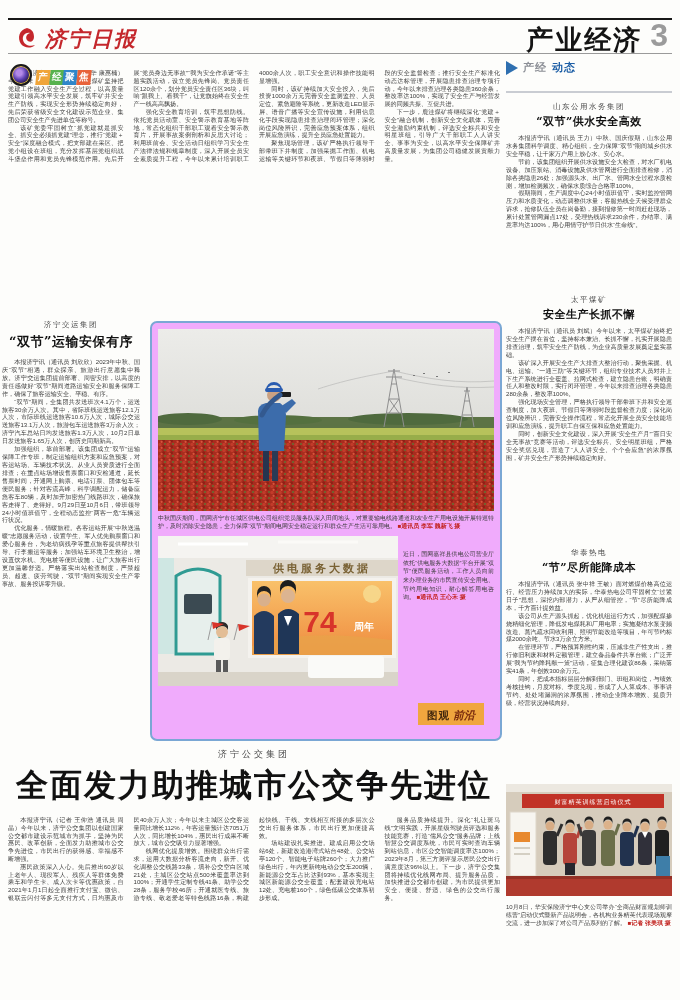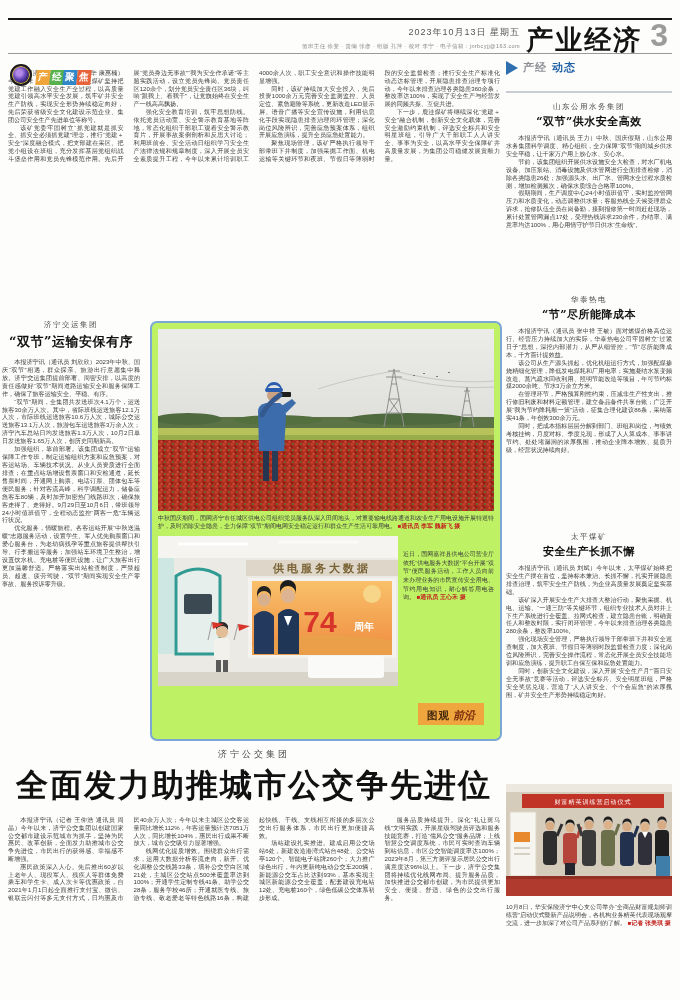--- a/index.html
+++ b/index.html
@@ -39,21 +39,21 @@
   .art-main .headline { font-size:26px; letter-spacing:3px; margin-top:4px; font-family:"Liberation Sans", sans-serif; }
   .art-main .body { margin-top:9px; height:176px; column-count:4; column-gap:10px; font-size:6.1px; line-height:1.28; }
 
   
   .art-left { position:absolute; left:2px; top:320px; width:138px; height:424px; }
   .art-left .headline { font-size:13px; font-family:"DejaVu Serif", serif; margin-top:3px; letter-spacing:.5px; }
   .art-left .body { margin-top:7px; height:382px; font-size:6.1px; line-height:1.3; }
 
   
   .photo-block { position:absolute; left:150px; top:321px; width:352px; height:420px;
-      border:2px solid #7aa7d4; border-radius:7px; background:#bef264; padding:6px 6px 10px 6px; }
+      border:2px solid #7aa7d4; border-radius:7px; background:#f0abfc; padding:6px 6px 10px 6px; }
   .photo-frame svg { display:block; }
   .caption1 { font-size:6px; line-height:1.32; margin-top:4px; text-align:justify; color:#3b3b3b; }
   .photo-row { display:flex; margin-top:5px; gap:5px; }
   .caption2 { flex:1; font-size:6px; line-height:1.45; text-align:justify; color:#3b3b3b; padding-top:14px; }
   .photo-badge { position:absolute; right:16px; bottom:14px; background:#f0a63e; padding:2px 9px; border-radius:0; }
   .photo-badge .b1 { font-weight:800; font-size:10.5px; color:#42280e; letter-spacing:1px; }
   .photo-badge .b2 { font-family:"DejaVu Serif", serif; font-style:italic; font-weight:700; font-size:11px; color:#7a2c0e; margin-left:3px; }
 
   
   .art-bottom { position:absolute; left:8px; top:748px; width:492px; height:247px; }
@@ -74,23 +74,26 @@
   .sb-art.a3 .body { height:212px; }
   .sb-photo { margin-top:8px; }
   .sb-caption { font-size:6px; line-height:1.35; text-align:justify; margin-top:3px; color:#3b3b3b; }
 </style>
 </head>
 <body>
 
 <div class="page">
 
   <div class="top-rule"></div>
-  <div class="header-right">
-    <div class="date-line">2023年10月13日 星期五</div>
-    <div class="editors-line">值班主任 徐斐 · 责编 张彦 · 组版 孔萍 · 校对 李宁 · 电子信箱：jnrbcyjj@163.com</div>
+  <div class="masthead">
+    <svg width="26" height="26" viewBox="0 0 26 26">
+      <path d="M13 2 C5 4 3 12 7 18 C10 22 17 23 21 19 C16 21 10 19 9 14 C8 9 12 6 16 7 C13 8 11 11 13 14 C15 17 20 16 20 11 C20 5 17 3 13 2 Z" fill="#c4272c"></path>
+      <circle cx="16.5" cy="11" r="1.6" fill="#c4272c"></circle>
+    </svg>
+    <span class="logo-text">济宁日报</span>
   </div>
   <div class="section-wrap">
     <span class="section-title">产业经济</span>
     <span class="page-number">3</span>
   </div>
   <div class="header-bottom-rule"></div>
 
   <div class="art-main">
     <div class="focus-badge">
       <span class="lens-icon"></span>
@@ -257,39 +260,39 @@
     <div class="sb-art a1">
       <div class="kicker small">山东公用水务集团</div>
       <div class="headline">“双节”供水安全高效</div>
       <div class="body">
         <p>本报济宁讯（通讯员 王力）中秋、国庆假期，山东公用水务集团科学调度、精心组织，全力保障“双节”期间城乡供水安全平稳，让千家万户用上放心水、安心水。</p>
         <p>节前，该集团组织开展供水设施安全大检查，对水厂机电设备、加压泵站、消毒设施及供水管网进行全面排查检修，消除各类隐患26处；加强源头水、出厂水、管网水全过程水质检测，增加检测频次，确保水质综合合格率100%。</p>
         <p>假期期间，生产调度中心24小时值班值守，实时监控管网压力和水质变化，动态调整供水量；客服热线全天候受理群众诉求，抢修队伍全员在岗备勤，接到报修第一时间赶赴现场，累计处置管网漏点17处，受理热线诉求230余件，办结率、满意率均达100%，用心用情守护节日供水“生命线”。</p>
       </div>
     </div>
 
+    <div class="sb-art a3">
+      <div class="kicker small">太平煤矿</div>
+      <div class="headline">安全生产长抓不懈</div>
+      <div class="body">
+        <p>本报济宁讯（通讯员 刘斌）今年以来，太平煤矿始终把安全生产摆在首位，坚持标本兼治、长抓不懈，扎实开展隐患排查治理，筑牢安全生产防线，为企业高质量发展奠定坚实基础。</p>
+        <p>该矿深入开展安全生产大排查大整治行动，聚焦采掘、机电、运输、“一通三防”等关键环节，组织专业技术人员对井上下生产系统进行全覆盖、拉网式检查，建立隐患台账，明确责任人和整改时限，实行闭环管理，今年以来排查治理各类隐患280余条，整改率100%。</p>
+        <p>强化现场安全管理，严格执行领导干部带班下井和安全巡查制度，加大夜班、节假日等薄弱时段监督检查力度；深化岗位风险辨识，完善安全操作流程，常态化开展全员安全技能培训和应急演练，提升职工自保互保和应急处置能力。</p>
+        <p>同时，创新安全文化建设，深入开展“安全生产月”“百日安全无事故”竞赛等活动，评选安全标兵、安全明星班组，严格安全奖惩兑现，营造了“人人讲安全、个个会应急”的浓厚氛围，矿井安全生产形势持续稳定向好。</p>
+      </div>
+    </div>
+
     <div class="sb-art a2">
       <div class="kicker small">华泰热电</div>
       <div class="headline">“节”尽所能降成本</div>
       <div class="body">
         <p>本报济宁讯（通讯员 张中祥 王敏）面对燃煤价格高位运行、经营压力持续加大的实际，华泰热电公司牢固树立“过紧日子”思想，深挖内部潜力，从严从细管控，“节”尽所能降成本，千方百计提效益。</p>
         <p>该公司从生产源头抓起，优化机组运行方式，加强配煤掺烧精细化管理，降低发电煤耗和厂用电率；实施凝结水泵变频改造、蒸汽疏水回收利用、照明节能改造等项目，年可节约标煤2000余吨、节水3万余立方米。</p>
         <p>在管理环节，严格预算刚性约束，压减非生产性支出，推行修旧利废和材料定额管理，建立备品备件共享台账；广泛开展“我为节约降耗献一策”活动，征集合理化建议86条，采纳落实41条，年创效300余万元。</p>
         <p>同时，把成本指标层层分解到部门、班组和岗位，与绩效考核挂钩，月度对标、季度兑现，形成了人人算成本、事事讲节约、处处堵漏洞的浓厚氛围，推动企业降本增效、提质升级，经营状况持续向好。</p>
-      </div>
-    </div>
-
-    <div class="sb-art a3">
-      <div class="kicker small">太平煤矿</div>
-      <div class="headline">安全生产长抓不懈</div>
-      <div class="body">
-        <p>本报济宁讯（通讯员 刘斌）今年以来，太平煤矿始终把安全生产摆在首位，坚持标本兼治、长抓不懈，扎实开展隐患排查治理，筑牢安全生产防线，为企业高质量发展奠定坚实基础。</p>
-        <p>该矿深入开展安全生产大排查大整治行动，聚焦采掘、机电、运输、“一通三防”等关键环节，组织专业技术人员对井上下生产系统进行全覆盖、拉网式检查，建立隐患台账，明确责任人和整改时限，实行闭环管理，今年以来排查治理各类隐患280余条，整改率100%。</p>
-        <p>强化现场安全管理，严格执行领导干部带班下井和安全巡查制度，加大夜班、节假日等薄弱时段监督检查力度；深化岗位风险辨识，完善安全操作流程，常态化开展全员安全技能培训和应急演练，提升职工自保互保和应急处置能力。</p>
-        <p>同时，创新安全文化建设，深入开展“安全生产月”“百日安全无事故”竞赛等活动，评选安全标兵、安全明星班组，严格安全奖惩兑现，营造了“人人讲安全、个个会应急”的浓厚氛围，矿井安全生产形势持续稳定向好。</p>
       </div>
     </div>
 
     <div class="sb-photo">
       <svg width="166" height="112" viewBox="0 0 166 112">
         <rect width="166" height="112" fill="#d6ccbc"></rect>
         <rect x="0" y="0" width="166" height="8" fill="#ece8e0"></rect>
         <rect x="16" y="10" width="142" height="14" fill="#c13227"></rect>
         <text x="87" y="20" font-size="6" fill="#ffffff" text-anchor="middle" letter-spacing="1">财富精英训练营启动仪式</text>
         <rect x="4" y="28" width="26" height="64" fill="#f7f5f0" stroke="#ddd6c9" stroke-width="1"></rect>

